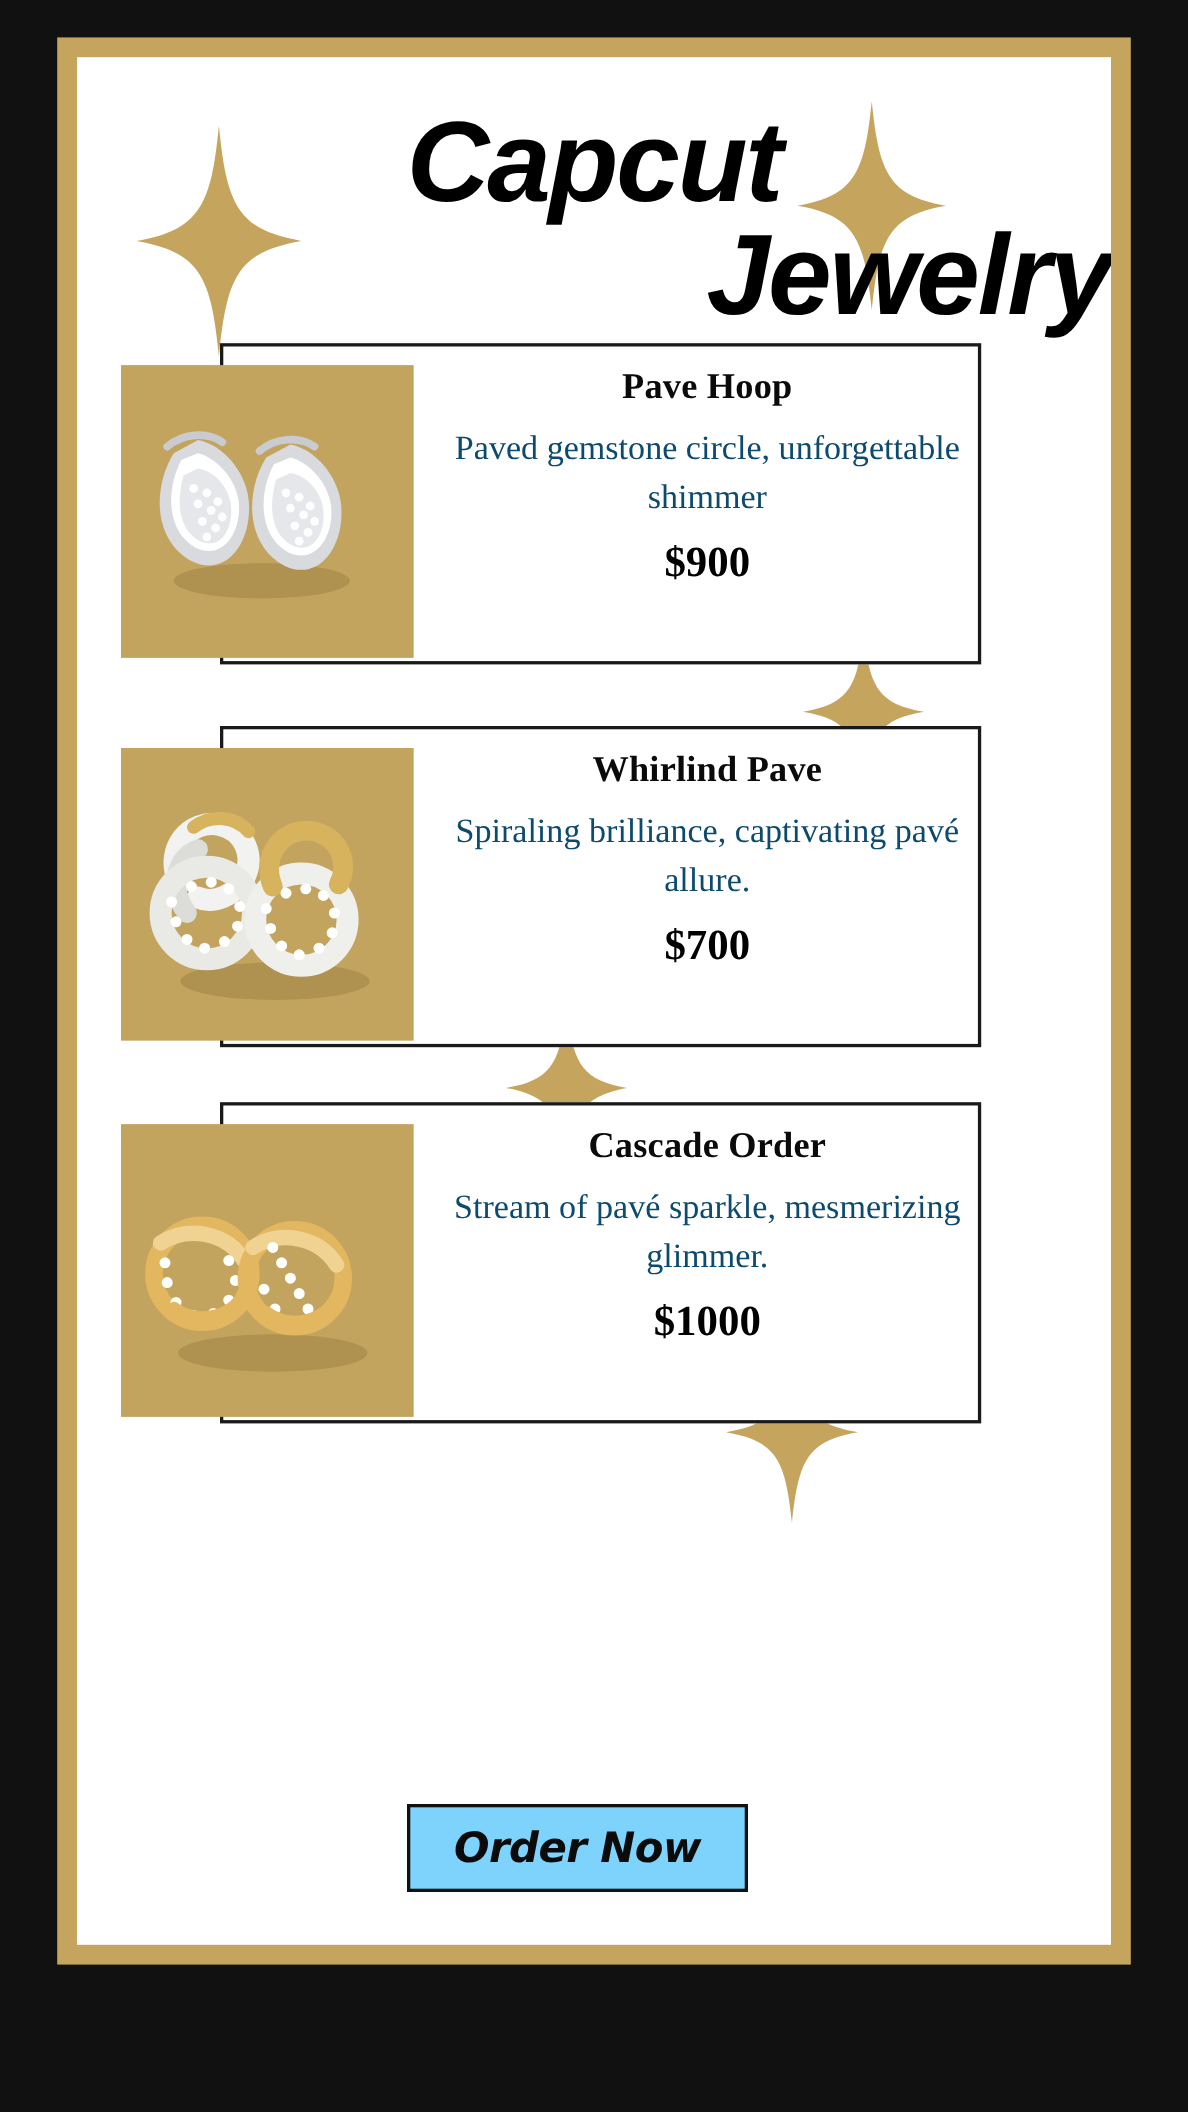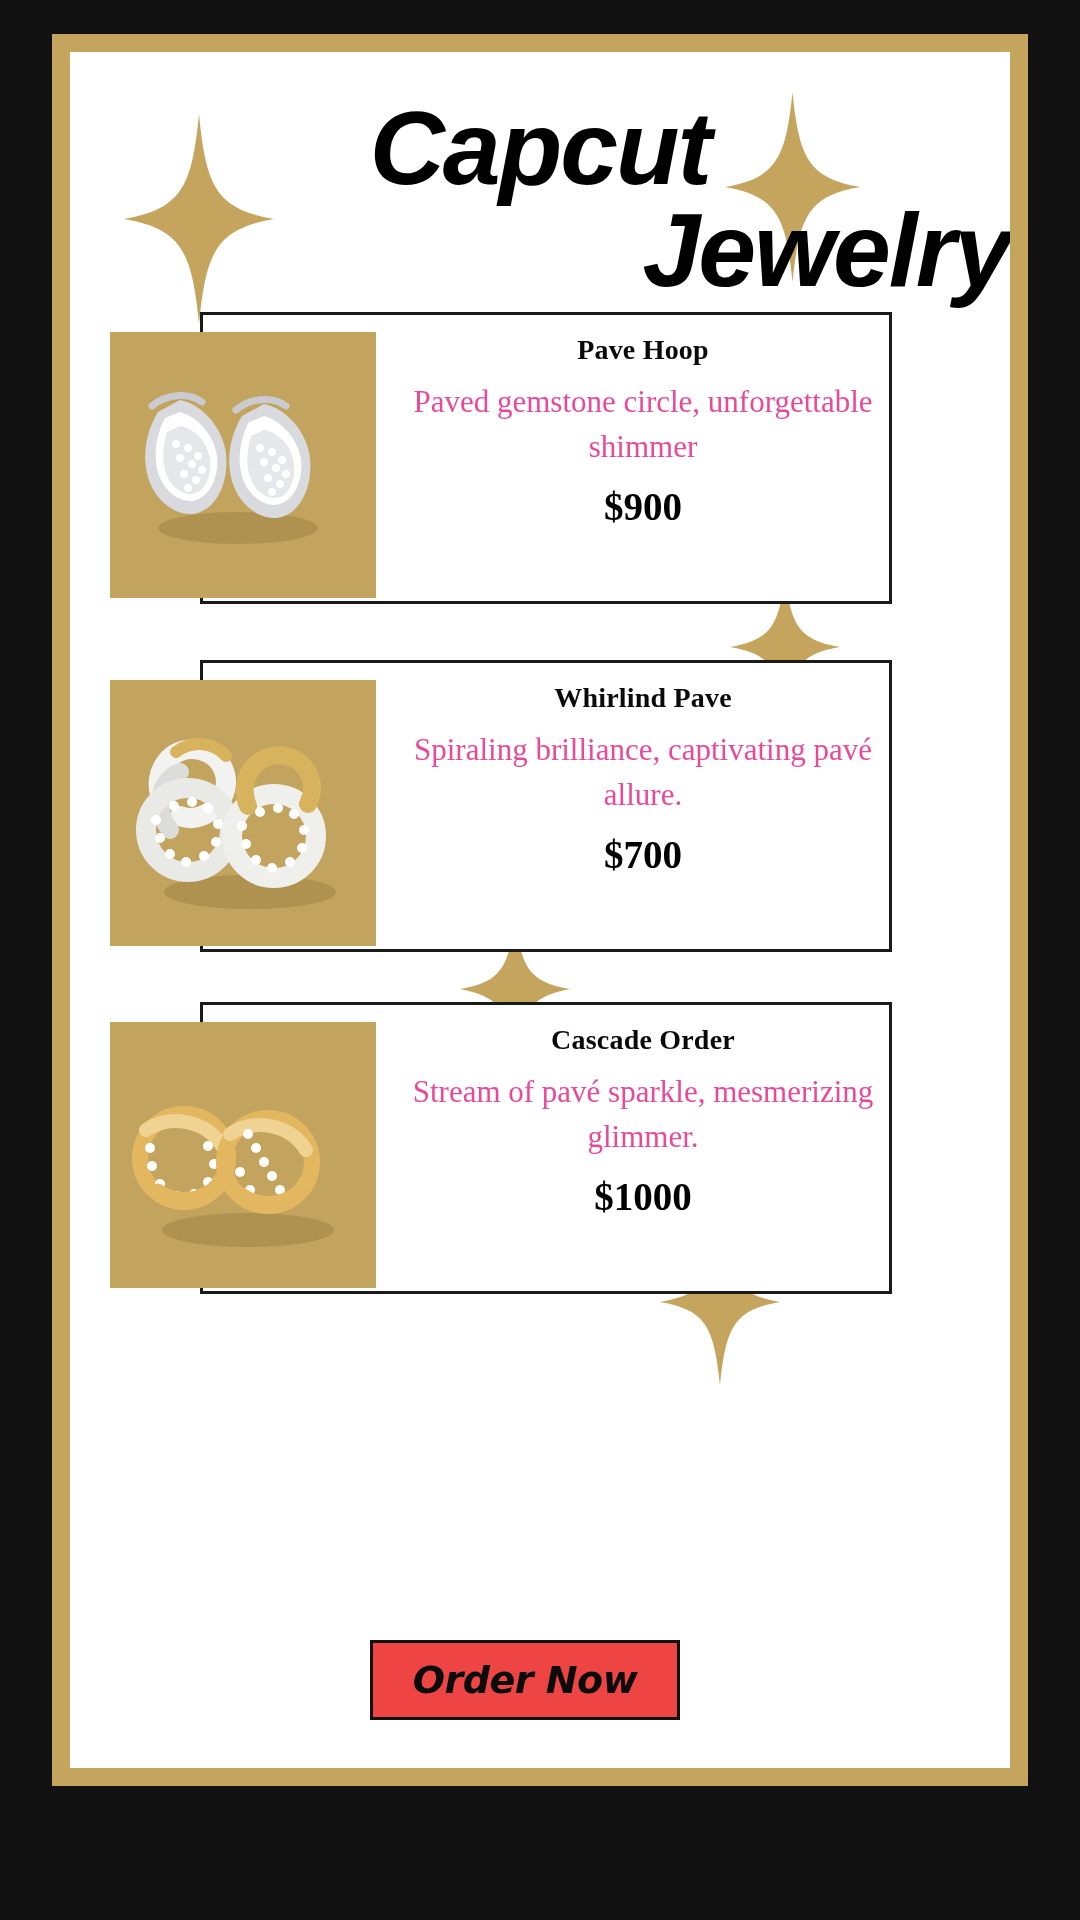--- a/index.html
+++ b/index.html
@@ -103,48 +103,48 @@
     position: absolute;
     left: 330px;
     top: 22px;
     width: 486px;
     text-align: center;
     z-index: 3;
   }
   .prod-title {
     font-family: "Liberation Serif", serif;
     font-weight: bold;
-    font-size: 28px;
+    font-size: 33px;
     color: #0a0a0a;
     margin: 0 0 14px 0;
     letter-spacing: 0.2px;
   }
   .prod-desc {
     font-family: "Liberation Serif", serif;
     font-size: 31px;
     line-height: 1.45;
-    color: #ec4899;
+    color: #0c4a6e;
     margin: 0 0 14px 0;
   }
   .prod-price {
     font-family: "Liberation Serif", serif;
     font-weight: bold;
     font-size: 39px;
     color: #000000;
     margin: 12px;
   }
 
   
   .cta {
     position: absolute;
     left: 300px;
     top: 1588px;
     width: 310px;
     height: 80px;
-    background: #ef4444;
+    background: #7dd3fc;
     border: 3px solid #111111;
     box-sizing: border-box;
     display: flex;
     align-items: center;
     justify-content: center;
     z-index: 5;
     cursor: pointer;
   }
   .cta span {
     font-family: "DejaVu Sans", sans-serif;

